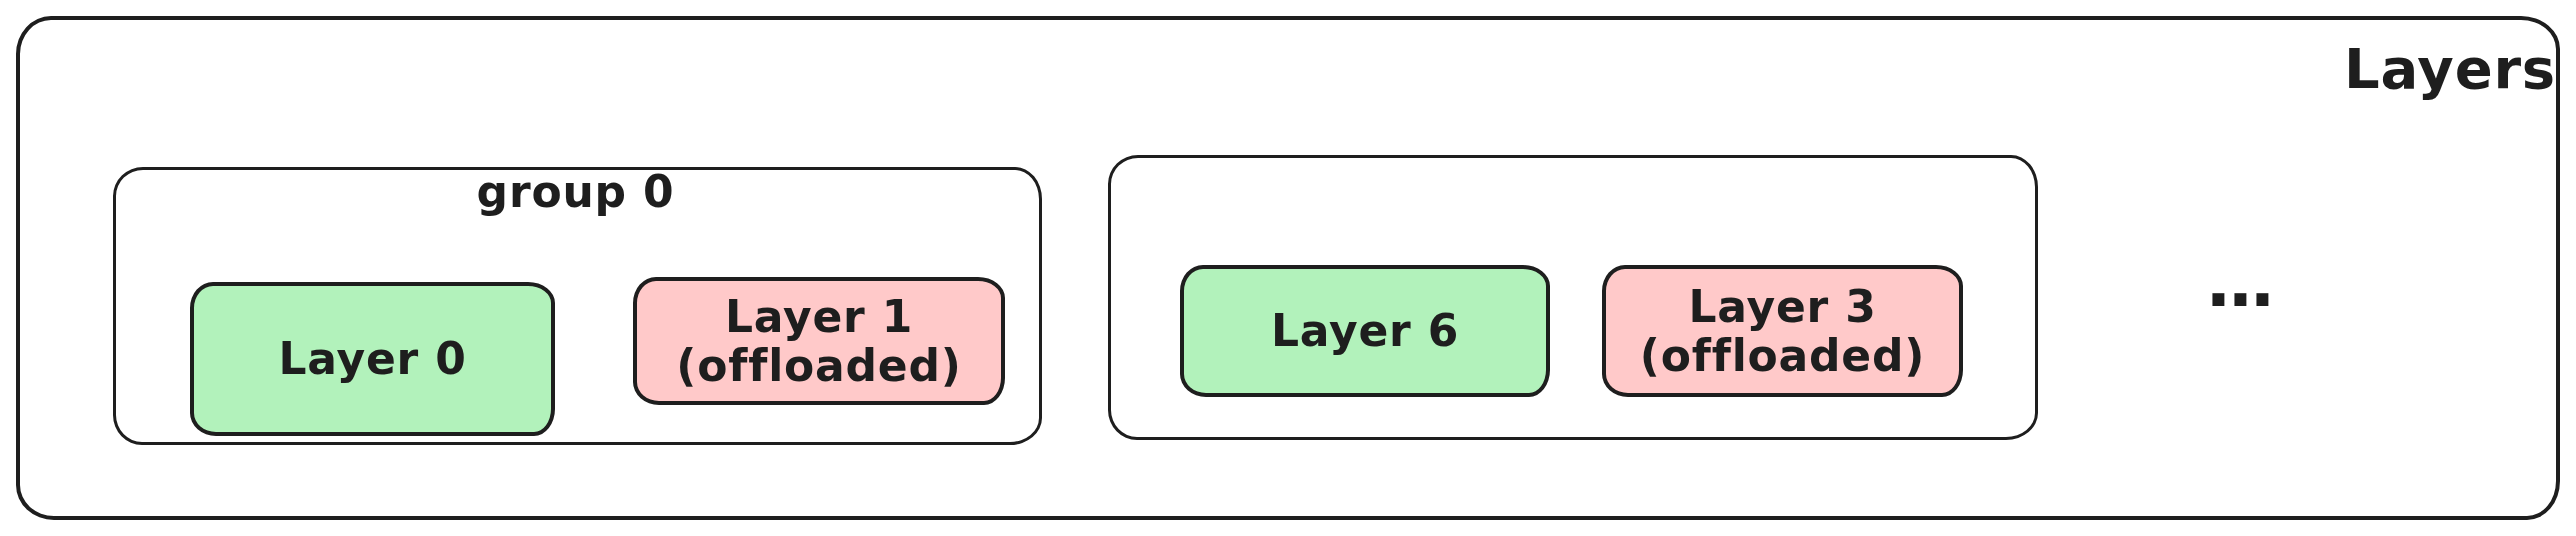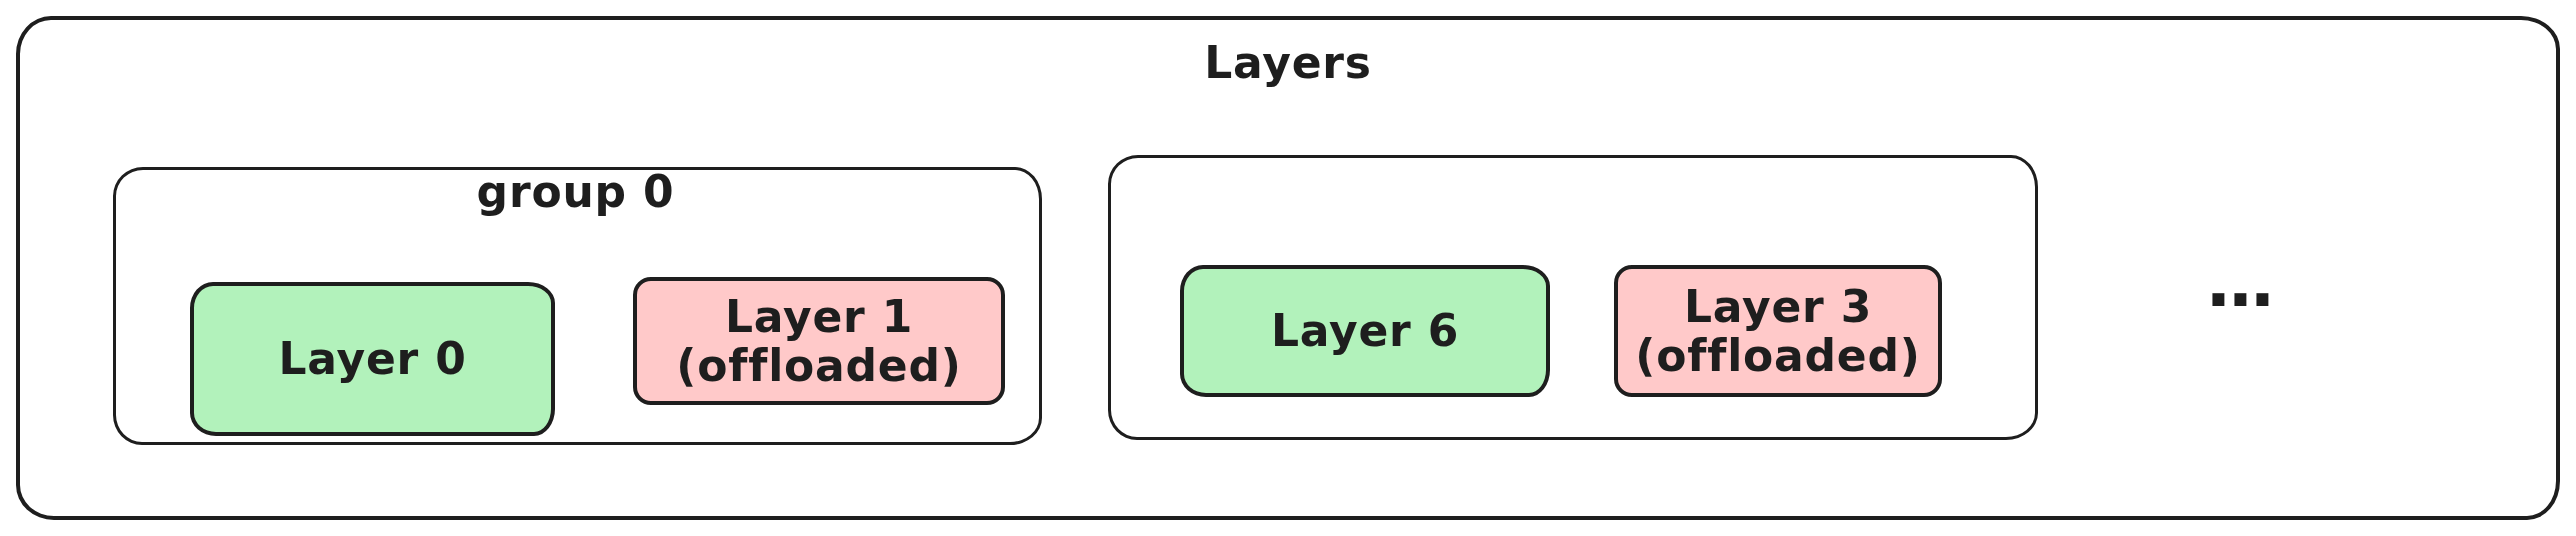--- a/index.html
+++ b/index.html
@@ -28,22 +28,22 @@
     left: 16px; top: 16px;
     width: 2544px; height: 504px;
     border: 4.5px solid var(--stroke);
     border-radius: 35px 39px 33px 38px / 38px 33px 39px 35px;
     background: transparent;
   }
   .outer-title {
     position: absolute;
     left: 0; right: 0;
     top: 21px;
-    text-align: center;
-    font-size: 44px;
+    text-align: right;
+    font-size: 56px;
     font-weight: 600;
     line-height: 1;
     letter-spacing: 0.8px;
   }
   
   .group-box {
     position: absolute;
     border: 3.8px solid var(--stroke);
     border-radius: 30px 27px 32px 29px / 29px 32px 27px 30px;
     background: transparent;
@@ -68,25 +68,25 @@
     flex-direction: column;
     align-items: center;
     justify-content: center;
     text-align: center;
     font-size: 44px;
     font-weight: 600;
     line-height: 1.12;
     letter-spacing: 0.8px;
   }
   .layer-box[data-state="loaded"]    { background: var(--loaded); }
-  .layer-box[data-state="offloaded"] { background: var(--offloaded); border-radius: 18px; }
+  .layer-box[data-state="offloaded"] { background: var(--offloaded); }
   .g0 .layer-box.slot0 { left: 74px;  top: 112px; width: 365px; height: 154px; }
   .g0 .layer-box.slot1 { left: 517px; top: 107px; width: 372px; height: 128px; }
   .g1 .layer-box.slot0 { left: 69px;  top: 107px; width: 370px; height: 132px; }
-  .g1 .layer-box.slot1 { left: 503px; top: 107px; width: 328px; height: 132px; }
+  .g1 .layer-box.slot1 { left: 491px; top: 107px; width: 361px; height: 132px; }
   .layer-sublabel:empty { display: none; }
   
   .ellipsis {
     position: absolute;
     left: 2143px; top: 229px;
     width: 151px;
     text-align: center;
     font-size: 68px;
     font-weight: bold;
     line-height: 1;

